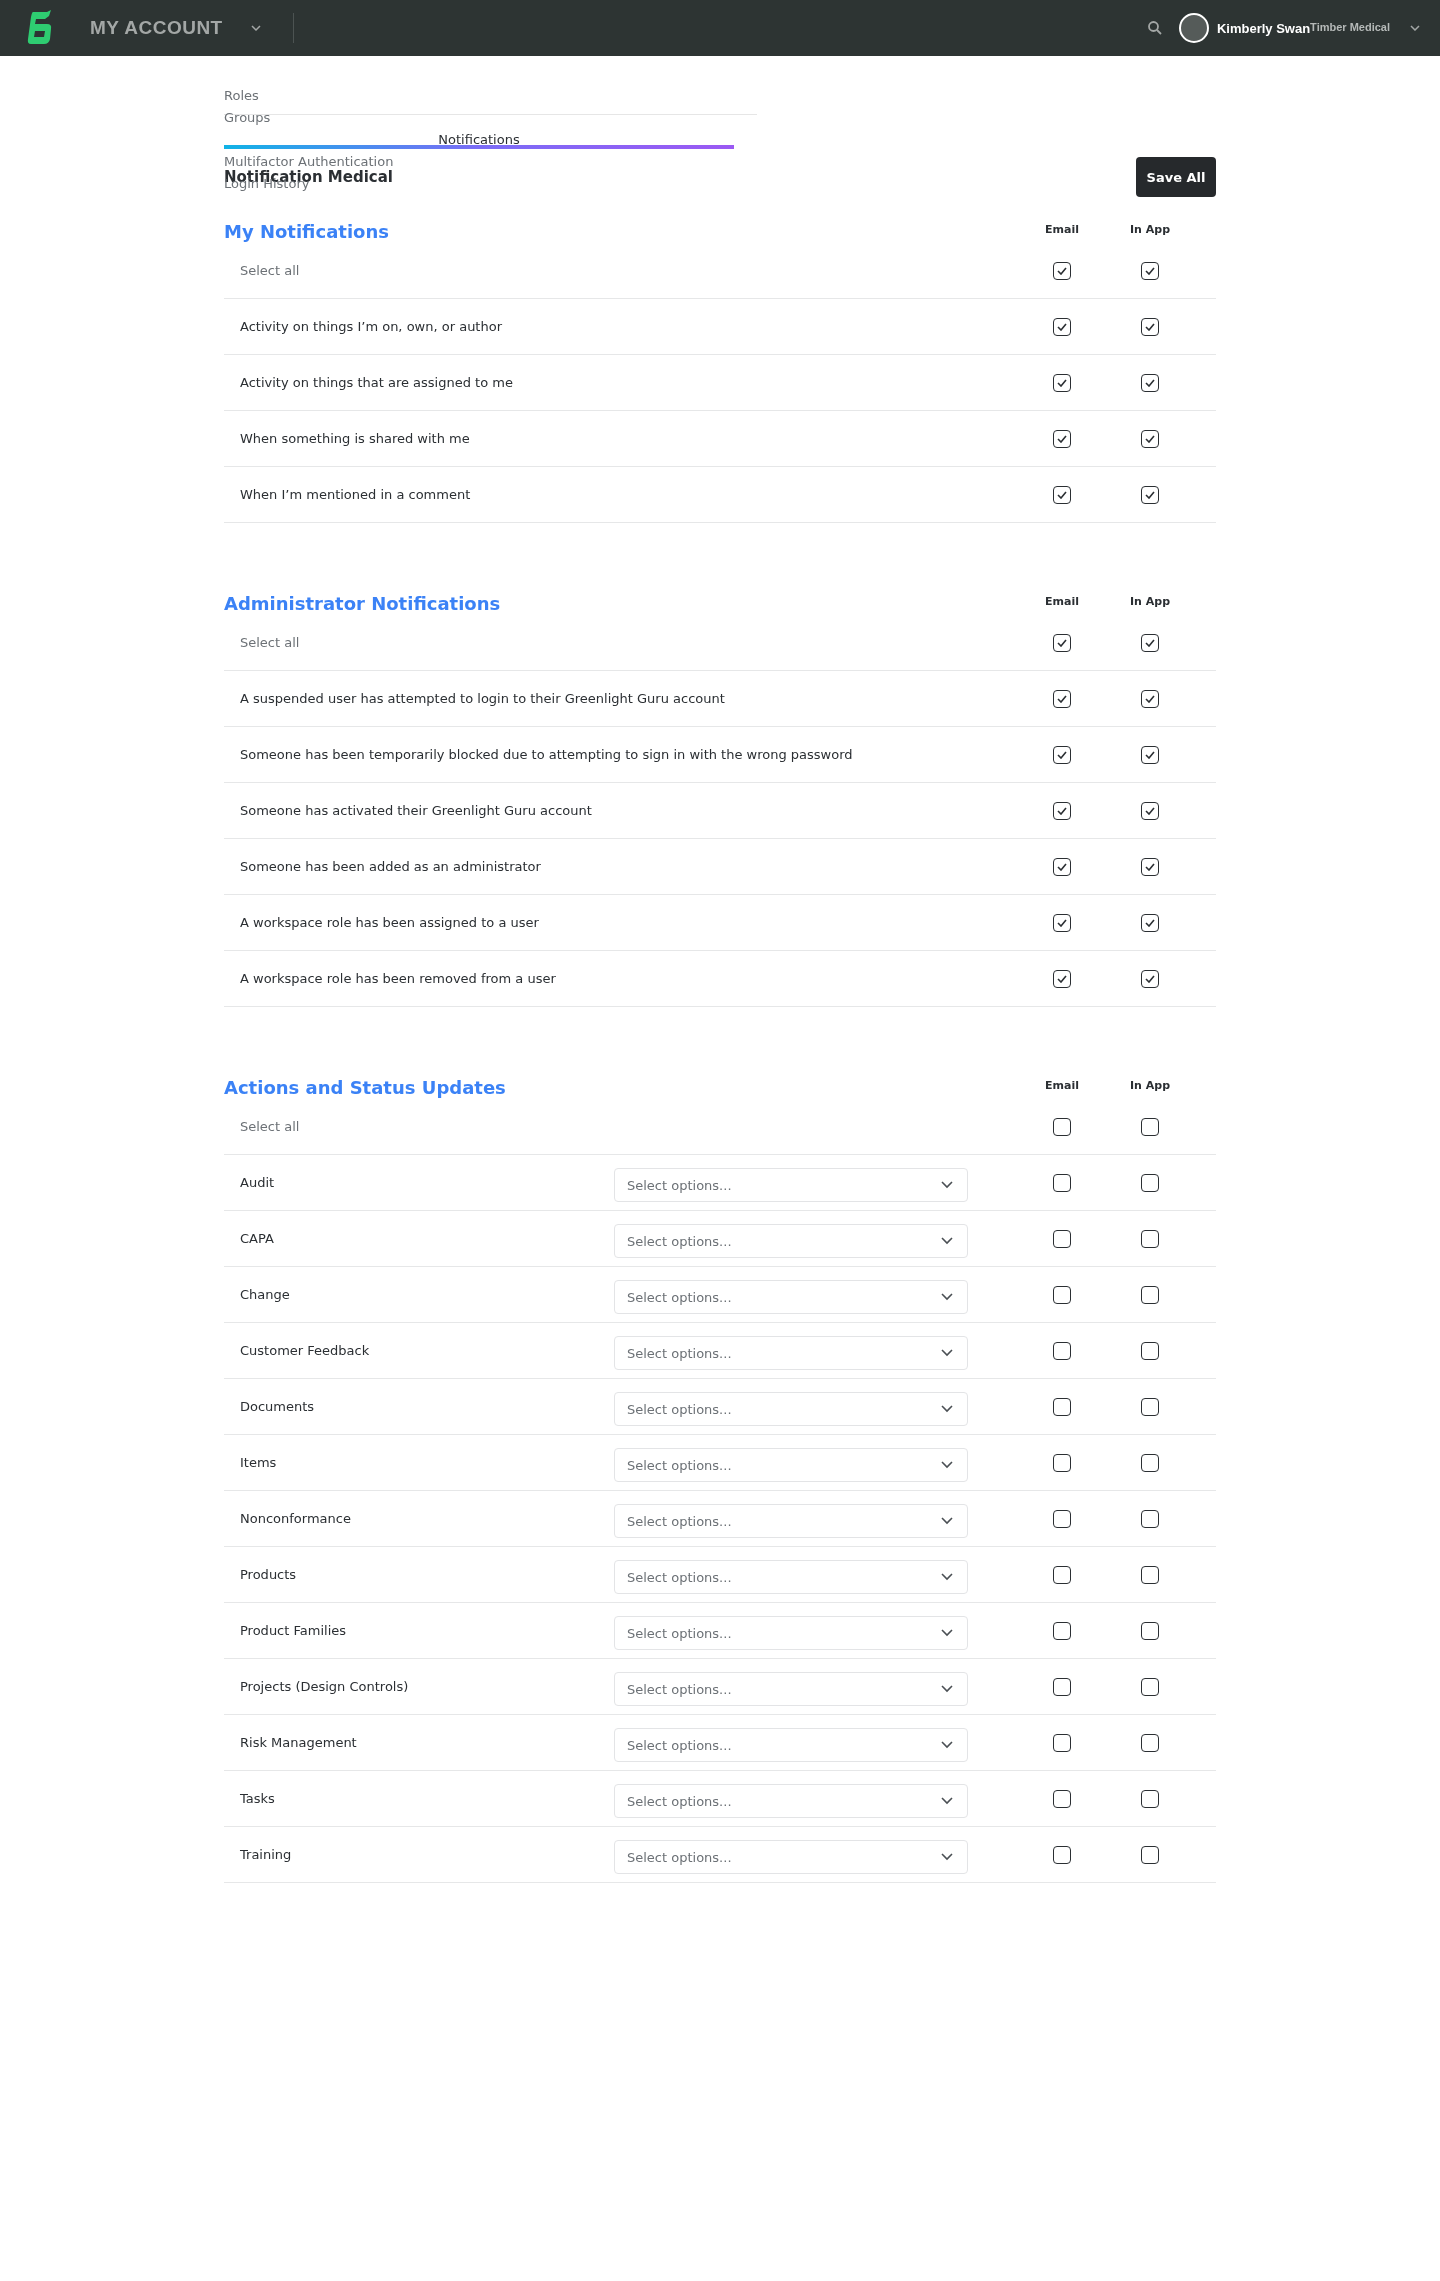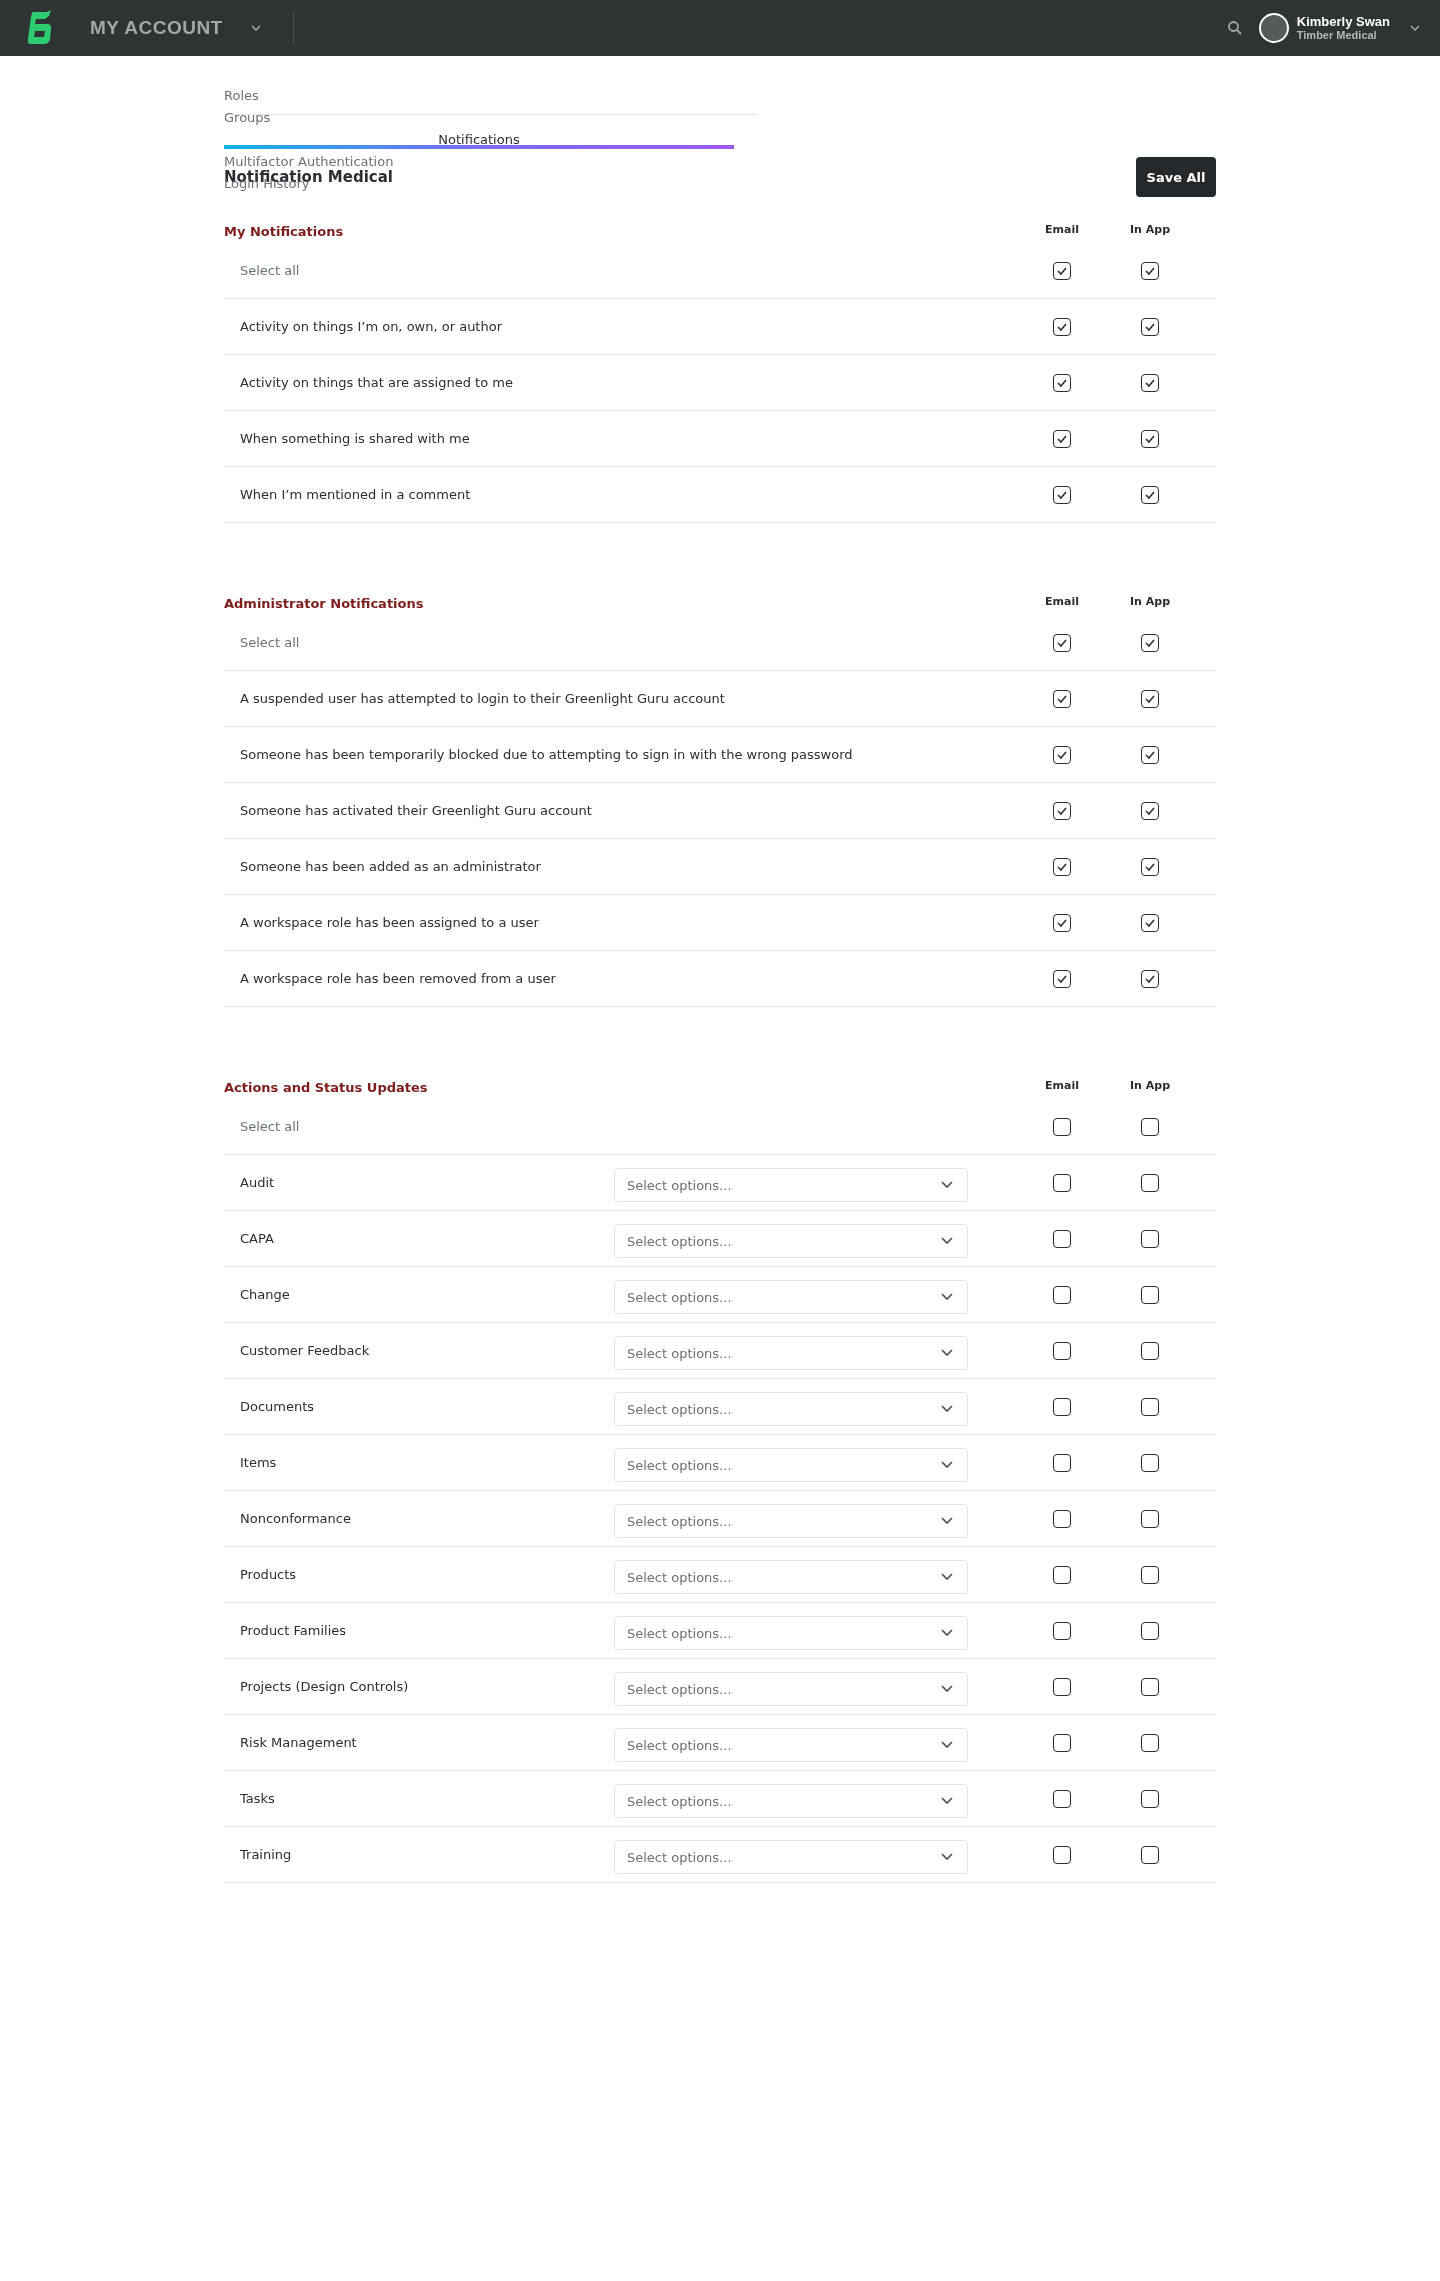--- a/index.html
+++ b/index.html
@@ -7,39 +7,39 @@
   body { font-family: "DejaVu Sans", "Liberation Sans", sans-serif; color: #2b2f33; min-height: 2281px; }
 
   .topbar { height: 56px; background: #2d3433; display: flex; align-items: center; position: relative; gap: 12px; }
   .logo { width: 40px; height: 40px; margin-left: 20px; display: flex; align-items: center; justify-content: center; }
   .app-title { margin-left: 18px; color: #a3a7a6; font-family: "Liberation Sans", sans-serif; font-weight: 700; font-size: 19px; letter-spacing: 0.5px; }
   .app-chevron { margin-left: 14px; width: 14px; height: 14px; display: flex; align-items: center; justify-content: center; }
   .v-divider { width: 1px; height: 30px; background: #4c5352; margin-left: 18px; }
   .topbar-right { position: absolute; right: 0; top: 0; height: 56px; display: flex; align-items: center; }
   .search-btn { width: 24px; height: 24px; display: flex; align-items: center; justify-content: center; margin-right: 12px; }
   .avatar { width: 30px; height: 30px; border-radius: 50%; border: 2px solid #ffffff; background: #555b59; }
-  .user-block { margin-left: 8px; display: flex; flex-direction: column; font-family: "Liberation Sans", sans-serif; }
+  .user-block { margin-left: 8px; display: flex; flex-direction: row; font-family: "Liberation Sans", sans-serif; }
   .user-name { color: #ffffff; font-weight: 700; font-size: 13px; line-height: 15px; }
   .user-org { color: #b5b9b8; font-weight: 700; font-size: 11px; line-height: 13px; }
   .user-chevron { margin-left: 18px; margin-right: 18px; width: 14px; height: 14px; display: flex; align-items: center; justify-content: center; }
 
   .content { width: 992px; margin-left: 224px; }
 
   .tabs { margin-top: 26px; display: flex; width: 533px; border-bottom: 1px solid #e6e6e6; height: 33px; flex-direction: column; }
   .tab { font-size: 13px; color: #6c7176; margin-right: 23px; position: relative; height: 33px; line-height: 16px; padding-top: 6px; cursor: pointer; white-space: nowrap; }
   .tab.active { color: #2b2f33; text-align: center; }
   .tab.active::after { content: ""; position: absolute; left: 0; right: 0; bottom: -1px; height: 4px; background: linear-gradient(90deg, #10b3e6, #7b6cf6, #9b59f3); }
 
   .opts-head { margin-top: 42px; display: flex; align-items: center; justify-content: space-between; height: 40px; }
   .opts-title { font-size: 15px; font-weight: 700; color: #2b2f33; }
   .save-btn { background: #26292c; color: #ffffff; border: none; border-radius: 4px; font-family: "DejaVu Sans", sans-serif; font-weight: 700; font-size: 13px; width: 80px; height: 40px; cursor: pointer; }
 
   .section { margin-bottom: 0; }
   .section-head { display: flex; align-items: center; height: 24px; position: relative; }
-  .section-title { font-size: 13px; font-weight: 700; color: #7f1d1d; }
+  .section-title { font-size: 18px; font-weight: 700; color: #3b82f6; }
   .col-head { position: absolute; font-size: 11px; font-weight: 700; color: #2b2f33; width: 60px; text-align: center; top: 4px; }
   .col-email { left: 808px; }
   .col-inapp { left: 896px; }
 
   .row { height: 56px; border-bottom: 1px solid #e6e7e8; position: relative; display: flex; align-items: center; }
   .row-label { margin-left: 16px; font-size: 13px; color: #2b2f33; }
   .row-label.muted { color: #6c7176; }
   .cb { position: absolute; top: 19px; width: 18px; height: 18px; border: 1.6px solid #2b2f33; border-radius: 4px; background: #fff; display: flex; align-items: center; justify-content: center; cursor: pointer; }
   .cb-email { left: 829px; }
   .cb-inapp { left: 917px; }

